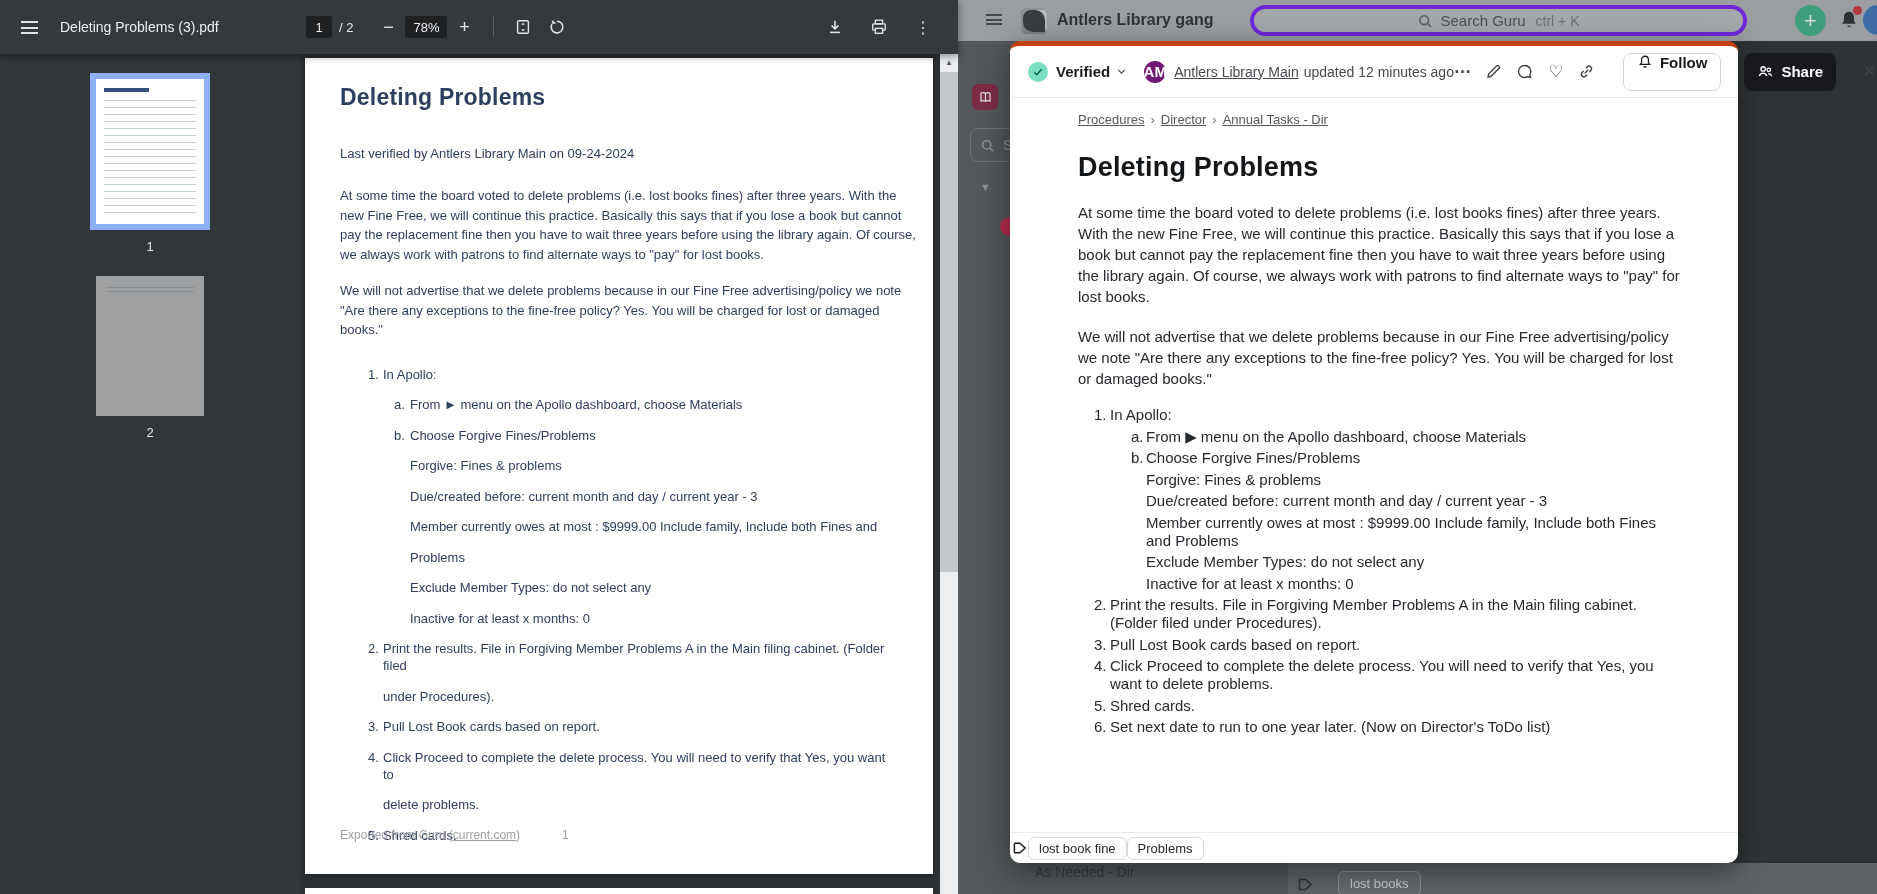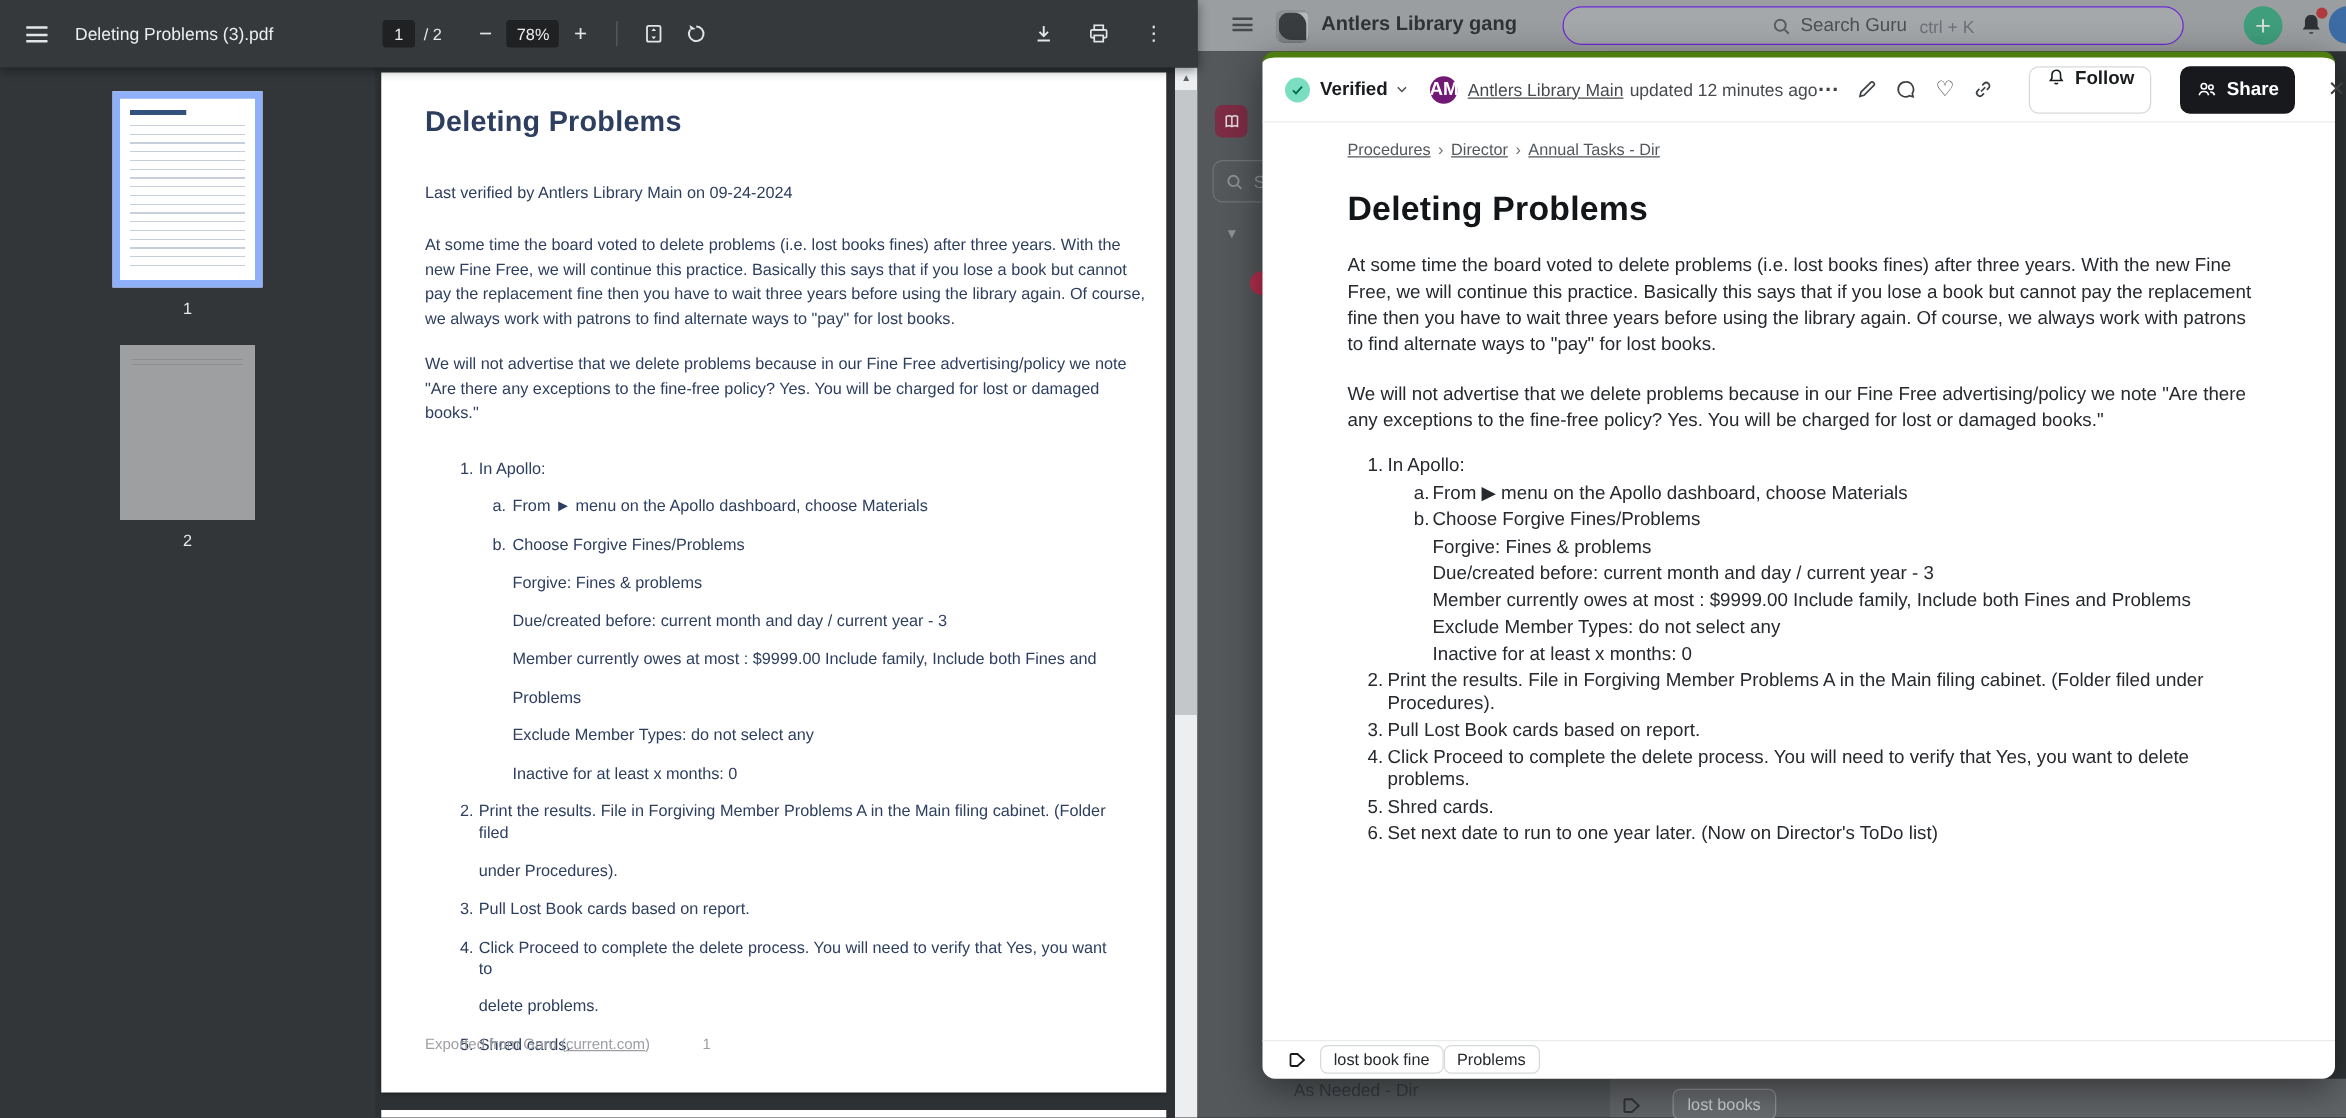--- a/index.html
+++ b/index.html
@@ -62,21 +62,21 @@
 
   
   #guru-header { position:absolute; left:958px; top:0; width:919px; height:41px; background:#9b9ea1; z-index:1; }
   .gh-burger { position:absolute; left:28px; top:14px; width:16px; height:11px;
                border-top:2px solid #46494c; border-bottom:2px solid #46494c; }
   .gh-burger::after { content:""; position:absolute; left:0; right:0; top:3px; height:2px; background:#46494c; }
   #ws-icon { position:absolute; left:63px; top:8px; width:26px; height:26px; border-radius:6px; background:#3a3d40;
              box-shadow:inset 4px 4px 0 -2px #8d9193, inset -6px 6px 0 -4px #b7babc, inset 6px -6px 0 -4px #7e8284; }
   #ws-name { position:absolute; left:99px; top:11px; font-size:16px; font-weight:700; color:#303335; white-space:nowrap; }
   #gh-search { position:absolute; left:292px; top:5px; width:497px; height:31px; border-radius:16px;
-               background:#a5a8ab; border:1px solid #6d28d9; display:flex; align-items:center; justify-content:center;
+               background:#a5a8ab; border:4px solid #6d28d9; display:flex; align-items:center; justify-content:center;
                color:#4c5053; font-size:15px; cursor:text; }
   #gh-search .shortcut { color:#6e7276; font-size:14px; margin-left:10px; }
   #gh-search svg { margin-right:7px; }
   #gh-add { position:absolute; left:837px; top:5px; width:31px; height:31px; border-radius:50%; background:#3f9e7b;
             color:#d9dbdd; font-size:22px; display:flex; align-items:center; justify-content:center; cursor:pointer; }
   #gh-bell { position:absolute; left:880px; top:8px; color:#2f3235; cursor:pointer; }
   #gh-bell .dot { position:absolute; right:-2px; top:-2px; width:9px; height:9px; border-radius:50%; background:#b03a3e; }
   #gh-avatar { position:absolute; left:905px; top:5px; width:30px; height:30px; border-radius:50%; background:#3d6ca5; }
 
   #guru-sidebar { position:absolute; left:958px; top:41px; width:330px; height:853px; background:#54585a; z-index:1; overflow:hidden; }
@@ -88,22 +88,22 @@
   #gs-chev { position:absolute; left:22px; top:140px; color:#8d9194; font-size:11px; }
   #gs-reddot { position:absolute; left:42px; top:176px; width:19px; height:19px; border-radius:50%; background:#b52e4e; }
   #gs-item { position:absolute; left:77px; top:823px; font-size:14px; color:#363b40; font-weight:400; white-space:nowrap; }
 
   #guru-main-bottom { position:absolute; left:1288px; top:863px; width:589px; height:31px; background:#606366; z-index:1; }
   #gm-tagicon { position:absolute; left:9px; top:13px; color:#2f3235; }
   #gm-chip { position:absolute; left:50px; top:8px; border:1px solid #8e9194; background:#686b6e; color:#c9cccf;
              font-size:13px; padding:4px 11px; border-radius:6px; }
 
   
-  #card { position:absolute; left:1010px; top:41px; width:858px; height:822px; background:#fff; z-index:10;
-          border-radius:10px; border-top:5px solid #4d7c0f; box-shadow:0 8px 30px rgba(0,0,0,.45);
+  #card { position:absolute; left:1010px; top:41px; width:728px; height:822px; background:#fff; z-index:10;
+          border-radius:10px; border-top:5px solid #c2410c; box-shadow:0 8px 30px rgba(0,0,0,.45);
           display:flex; flex-direction:column; color:#212529; }
   #card-header { height:52px; flex:0 0 auto; display:flex; align-items:center; padding:0 16px 0 18px;
                  border-bottom:1px solid #e9ebed; }
   #verified-badge { display:flex; align-items:center; cursor:pointer; }
   #verified-check { width:20px; height:20px; border-radius:50%; background:#7adfc0; display:flex;
                     align-items:center; justify-content:center; color:#066a4c; }
   #verified-label { font-size:15px; font-weight:700; color:#191c1e; margin-left:8px; }
   #verified-chev { color:#494d50; margin-left:6px; }
   #author-avatar { width:22px; height:22px; border-radius:50%; background:#701a75; color:#fff; font-size:15px;
                    font-weight:700; display:flex; align-items:center; justify-content:center; margin-left:17px; flex:0 0 auto; }
@@ -126,21 +126,21 @@
   #card-title { font-size:27px; font-weight:700; color:#131619; margin-top:25px; letter-spacing:.2px; }
   .card-para { font-size:15px; line-height:21px; margin-top:19px; color:#26292d; max-width:742px; }
   #card-list { margin-top:17px; font-size:15px; color:#26292d; }
   .cl { display:flex; line-height:18px; margin-bottom:3.5px; }
   .cl .m { flex:0 0 auto; }
   .cl.v1 { padding-left:16px; margin-top:2.5px; } .cl.v1 .m { width:16px; }
   .cl.v2 { padding-left:53px; } .cl.v2 .m { width:15px; }
   .cl.v3 { padding-left:68px; }
 
   #card-footer { flex:0 0 auto; height:31px; border-top:1px solid #e9ebed; display:flex; align-items:center;
-                 padding-left:20px; gap:10px; }
+                 padding-left:2px; }
   #card-footer .tagic { color:#17191c; display:flex; }
   .tag-chip { border:1px solid #d6d9db; border-radius:6px; padding:3px 10px; font-size:13px; color:#26292d;
               background:#fff; cursor:pointer; white-space:nowrap; }
 </style>
 </head>
 <body>
 
 <div id="pdf-viewer">
   <div id="pdf-toolbar">
     <div class="tb-btn" id="pdf-menu">

